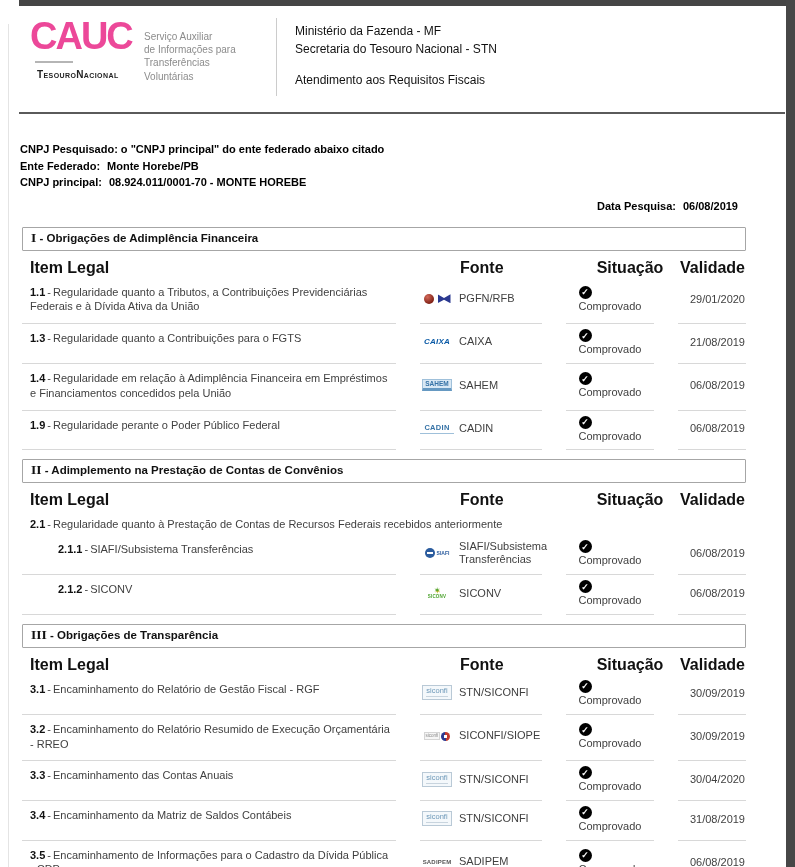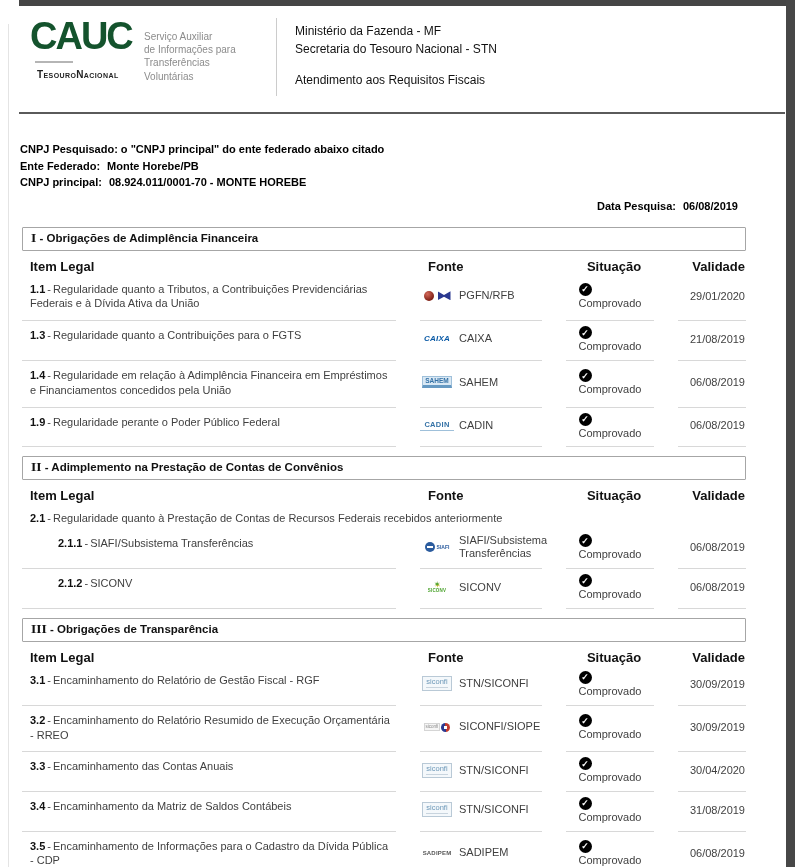--- a/index.html
+++ b/index.html
@@ -8,42 +8,42 @@
   .page { position:relative; width:795px; height:867px; background:#fff; overflow:hidden; }
 
   
   .top-strip { position:absolute; top:0; left:19px; right:0; height:6px; background:#454545; z-index:5; }
   .right-strip { position:absolute; top:0; right:0; width:9px; height:100%; background:#474747; z-index:5; }
   .left-line { position:absolute; left:8px; top:24px; bottom:0; width:1px; background:#e4e4e4; }
 
   
   .header { display:flex; margin:18px 0 0 30px; }
   .brand-left { width:104px; }
-  .cauc { font-size:38px; font-weight:800; letter-spacing:-2px; color:#14532d; line-height:0.95; }
+  .cauc { font-size:38px; font-weight:800; letter-spacing:-2px; color:#ec4899; line-height:0.95; }
   .brand-rule { width:38px; height:2px; background:#b5b5b5; margin:7px 0 6px 5px; }
   .brand-org { font-size:10px; font-weight:bold; font-variant:small-caps; letter-spacing:0.4px; color:#222; margin-left:7px; white-space:nowrap; }
   .brand-sub { font-size:10px; color:#8c8c8c; line-height:1.32; margin:12px 0 0 10px; width:118px; }
   .vdiv { width:1px; background:#ccc; height:78px; margin:0 18px 0 14px; }
   .ministry { padding-top:4px; font-size:12px; font-weight:normal; color:#111; line-height:1.5; }
   .ministry-gap { height:13px; }
   .main-rule { height:2px; background:#5a5a5a; margin:16px 10px 0 19px; }
 
   
   .query { margin:27px 0 0 20px; font-size:11px; font-weight:bold; line-height:1.5; }
   .query .val { margin-left:7px; }
   .data-pesquisa { text-align:right; margin:9px 57px 3px 0; font-size:11px; font-weight:bold; }
   .data-pesquisa .val { margin-left:7px; }
 
   
   .section { margin:9px 0 0 22px; width:724px; }
   .section.first { margin-top:15px; }
   .sec-box { border:1px solid #a6a6a6; border-radius:1px; padding:2px 8px 4px; font-size:11.5px; font-weight:bold; color:#111; background:#fff; }
   .numeral { font-family:"Liberation Serif", serif; font-size:13.5px; }
 
-  .cols { display:flex; gap:20px; font-weight:bold; font-size:13px; padding:8px 0 1px; color:#111; }
+  .cols { display:flex; gap:4px; font-weight:bold; font-size:16px; padding:8px 0 1px; color:#111; }
   .h-item { flex:1; padding-left:8px; }
   .h-fonte { width:122px; }
   .h-sit { width:88px; text-align:center; }
   .h-val { width:68px; text-align:right; padding-right:1px; }
 
   .row { display:flex; gap:24px; margin-top:2px; font-size:11px; color:#3f3f3f; }
   .row > div { border-bottom:1px solid #d8d8d8; }
   .c-item { flex:1; padding:5px 6px 9px 8px; line-height:1.35; }
   .c-item b { color:#111; }
   .c-item .dash { margin:0 2px; }

